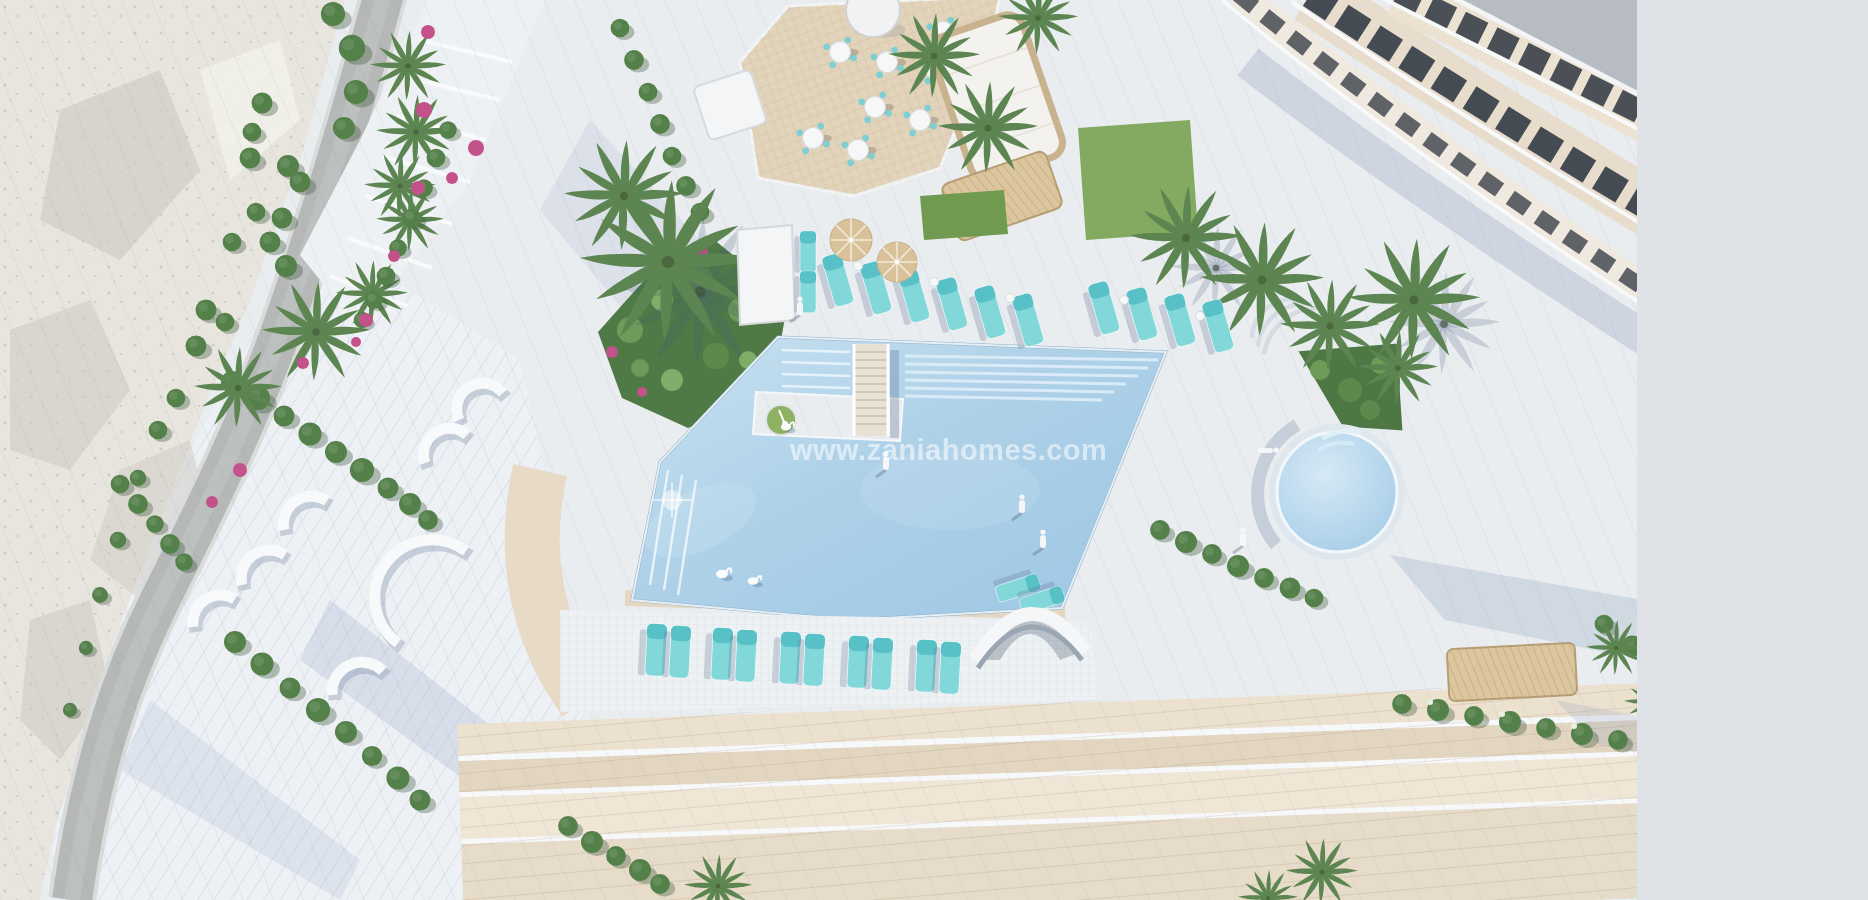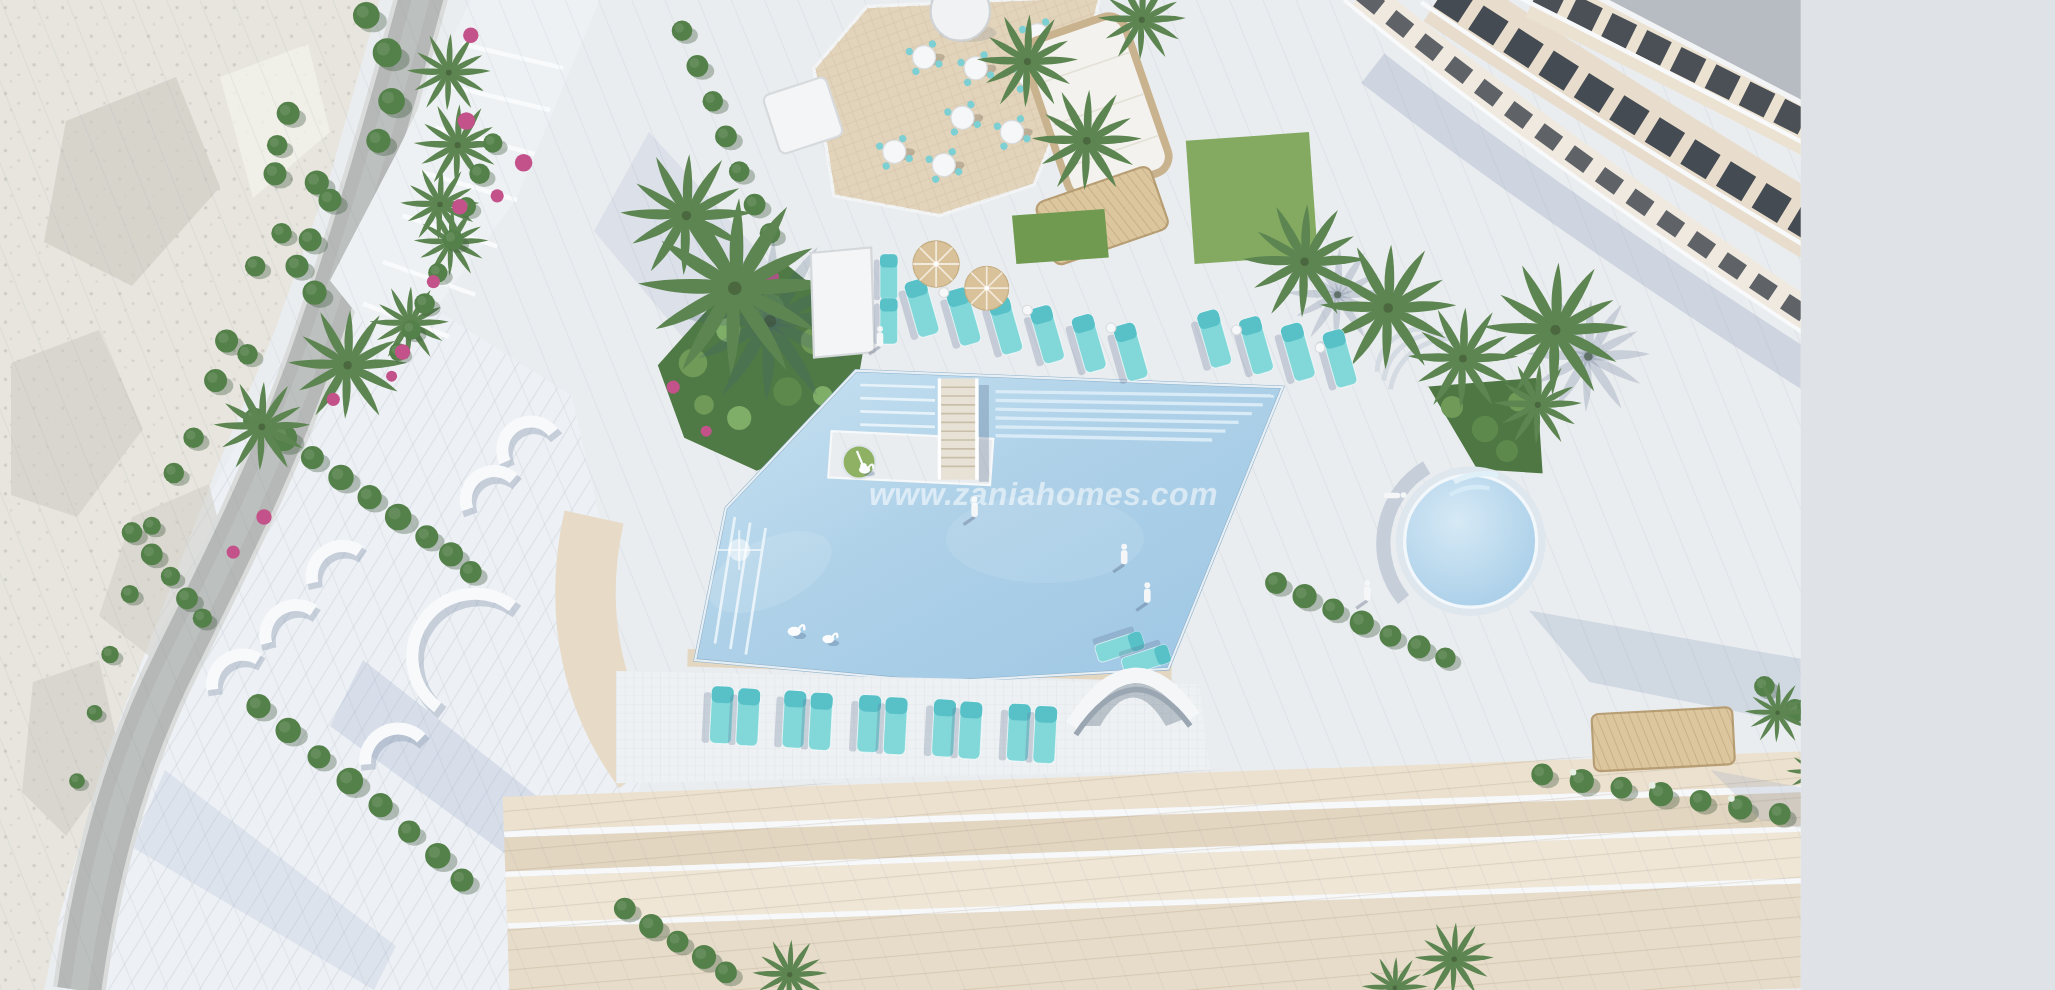--- a/index.html
+++ b/index.html
@@ -7,21 +7,21 @@
     --round-pool-water:#b4d7ec; --deck:#eaedf0; --deck-shadow:rgba(140,160,195,.28);
     --paving-beige:#e7dbc8; --promenade-beige:#ece2d0; --terrace-tan:#e2d3bb;
     --road-gray:#b5b8b6; --rock-light:#e7e5de; --rock-shade:#cecbc2;
     --palm-green:#5d8551; --shrub-green:#54814a; --lawn-green:#83aa60;
     --flower-pink:#c4528a; --lounger-teal:#82d7d9; --lounger-teal-dark:#58c1c8;
     --parasol-tan:#d9c29a; --wood-frame:#c9b28e; --building-roof-gray:#b7bbc2;
     --building-window:#454b52; --building-facade:#e8ddcc; --rooftop-pool-blue:#3a6ca6;
     --white-structure:#f4f5f6; --watermark-color:rgba(255,255,255,0.55);
   }
   html,body{margin:0;padding:0;background:#dfe3e8;font-family:"Liberation Sans",sans-serif;}
-  .scene{position:relative;width:1637px;height:900px;overflow:hidden;background:var(--deck);font-style:italic;}
+  .scene{position:relative;width:1637px;height:900px;overflow:hidden;background:var(--deck);}
   .scene svg{position:absolute;left:0;top:0;display:block;}
   .watermark{
     position:absolute;left:790px;top:434px;width:300px;
     font-size:29px;font-weight:bold;letter-spacing:.5px;
     color:var(--watermark-color);white-space:nowrap;user-select:none;
   }
   
   .bush-c{fill:var(--shrub-green);}
   .bush-sh{fill:rgba(60,85,60,.35);}
   .lounger-body{fill:var(--lounger-teal);stroke:rgba(255,255,255,.6);stroke-width:1;}

